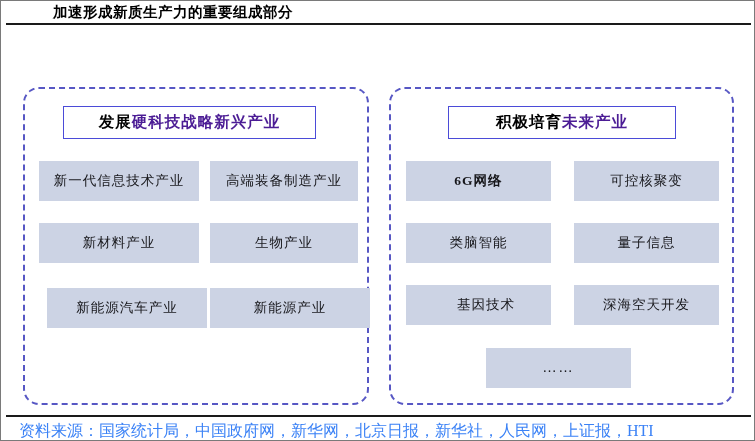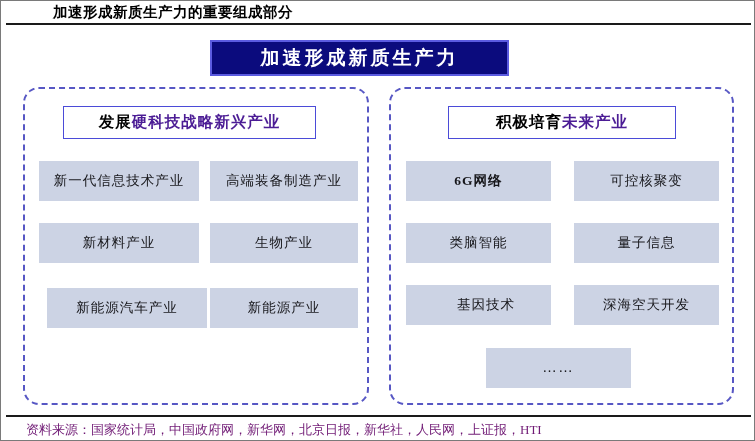--- a/index.html
+++ b/index.html
@@ -115,21 +115,21 @@
     letter-spacing: 2px;
     font-size: 14px;
   }
 
   
   #chip-l0 { left: 38px;  top: 160px; width: 160px; height: 40px; }
   #chip-l1 { left: 209px; top: 160px; width: 148px; height: 40px; }
   #chip-l2 { left: 38px;  top: 222px; width: 160px; height: 40px; }
   #chip-l3 { left: 209px; top: 222px; width: 148px; height: 40px; }
   #chip-l4 { left: 46px;  top: 287px; width: 160px; height: 40px; }
-  #chip-l5 { left: 209px; top: 287px; width: 148px; height: 40px; }
+  #chip-l5 { left: 209px; top: 287px; width: 160px; height: 40px; }
 
   
   #chip-r0 { left: 405px; top: 160px; width: 145px; height: 40px; }
   #chip-r1 { left: 573px; top: 160px; width: 145px; height: 40px; }
   #chip-r2 { left: 405px; top: 222px; width: 145px; height: 40px; }
   #chip-r3 { left: 573px; top: 222px; width: 145px; height: 40px; }
   #chip-r4 { left: 405px; top: 284px; width: 145px; height: 40px; padding-left: 15px; }
   #chip-r5 { left: 573px; top: 284px; width: 145px; height: 40px; }
   #chip-r6 { left: 485px; top: 347px; width: 145px; height: 40px; }
 
@@ -137,38 +137,35 @@
   .rule-bottom {
     position: absolute;
     left: 5px;
     top: 414px;
     width: 745px;
     height: 0;
     border-top: 2px solid #1a1a1a;
   }
   .footer-text {
     position: absolute;
-    left: 25px;
+    left: 18px;
     top: 420px;
-    font-size: 13px;
-    color: #701a75;
+    font-size: 16px;
+    color: #3b82f6;
     white-space: nowrap;
   }
 </style>
 </head>
 <body>
 
 <div id="slide">
 
   <div class="slide-title">加速形成新质生产力的重要组成部分</div>
   <div class="rule-top"></div>
 
-  <div class="banner">
-    <span class="banner-text">加速形成新质生产力</span>
-  </div>
 
   <div class="panel" id="panel-left"></div>
 
   <div class="panel-head" id="head-left">
     <span class="head-text head-black">发展</span>
     <span class="head-text head-red">硬科技战略新兴产业</span>
   </div>
 
   <div class="chip" id="chip-l0">
     <span class="chip-text">新一代信息技术产业</span>

